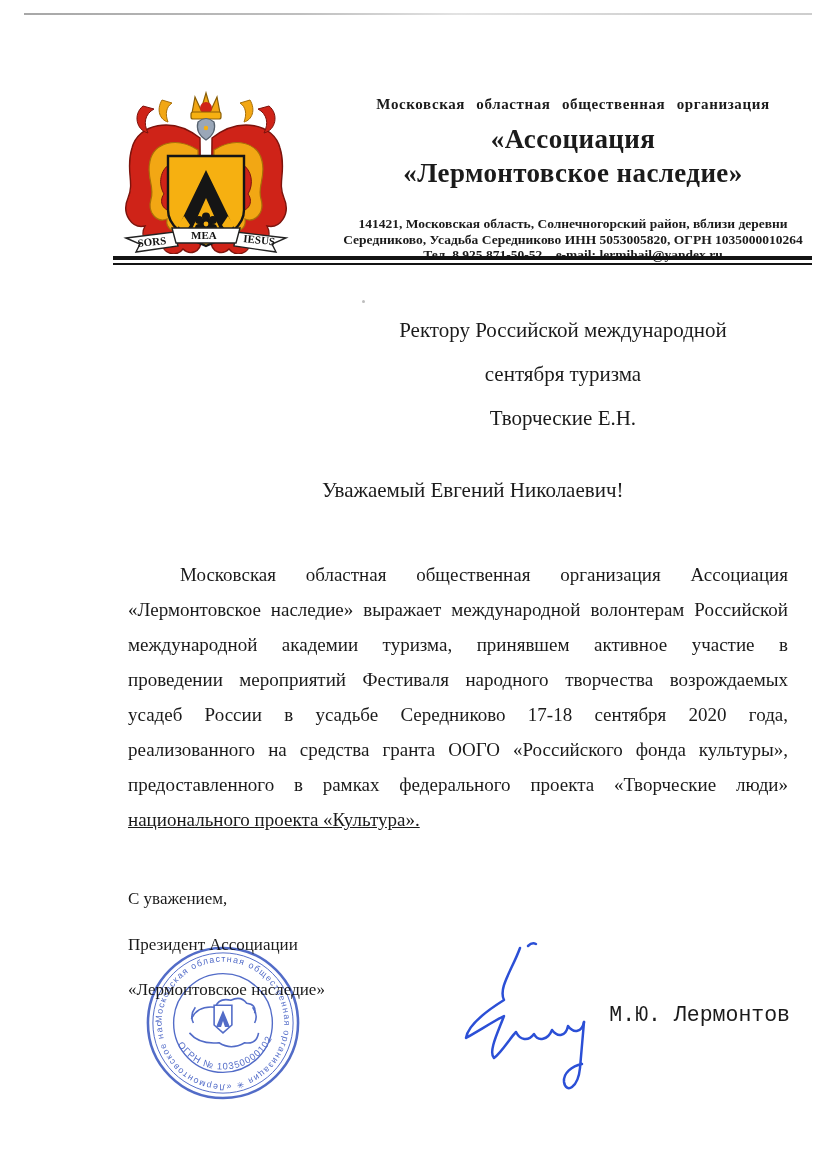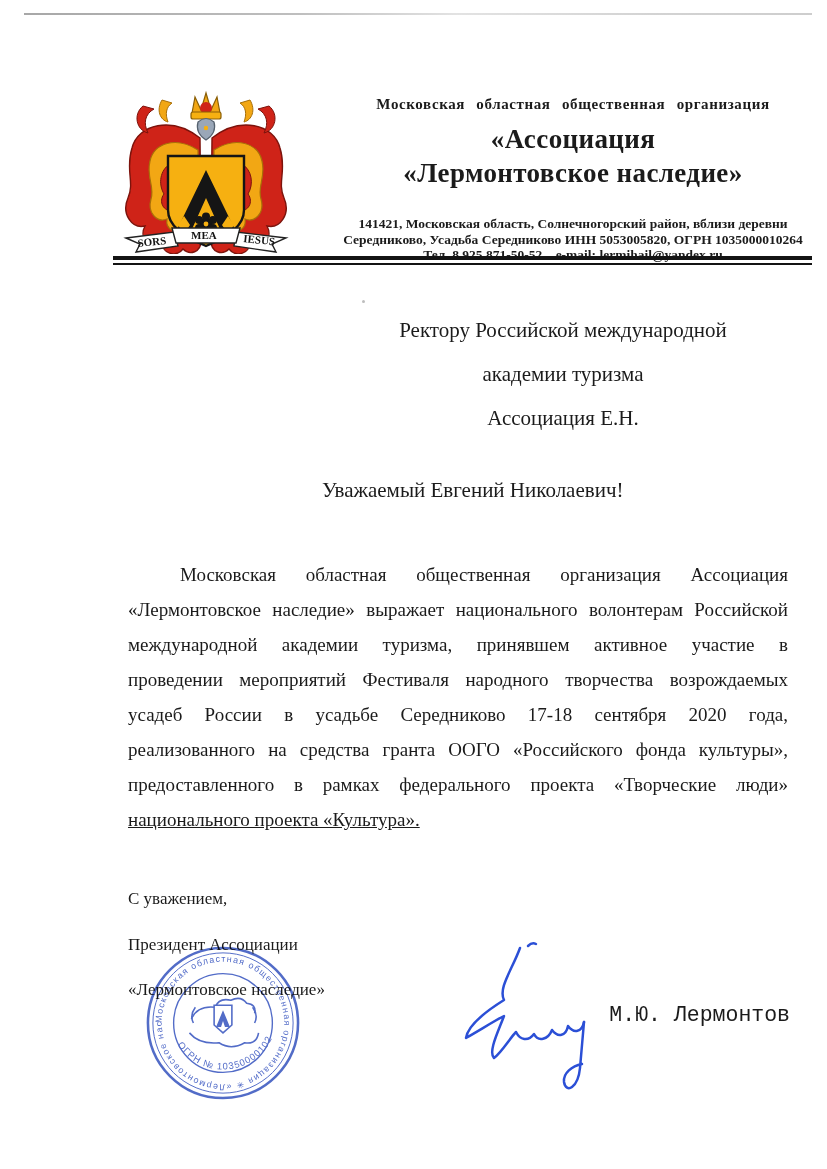--- a/index.html
+++ b/index.html
@@ -103,29 +103,29 @@
       <div>141421, Московская область, Солнечногорский район, вблизи деревни</div>
       <div>Середниково, Усадьба Середниково ИНН 5053005820, ОГРН 1035000010264</div>
       <div class="addr-line3">Тел. 8 925 871-50-52    e-mail: lermihail@yandex.ru</div>
     </div>
   </div>
 
   <div class="rule"></div>
 
   <div class="recipient">
     <div>Ректору Российской международной</div>
-    <div>академии туризма</div>
-    <div>Ассоциация Е.Н.</div>
+    <div>сентября туризма</div>
+    <div>Творческие Е.Н.</div>
   </div>
 
   <div class="salutation">Уважаемый Евгений Николаевич!</div>
 
   <div class="body-block">
     <div class="body-line first">Московская областная общественная организация Ассоциация</div>
-    <div class="body-line">«Лермонтовское наследие» выражает национального волонтерам Российской</div>
+    <div class="body-line">«Лермонтовское наследие» выражает международной волонтерам Российской</div>
     <div class="body-line">международной академии туризма, принявшем активное участие в</div>
     <div class="body-line">проведении мероприятий Фестиваля народного творчества возрождаемых</div>
     <div class="body-line">усадеб России в усадьбе Середниково 17-18 сентября 2020 года,</div>
     <div class="body-line">реализованного на средства гранта ООГО «Российского фонда культуры»,</div>
     <div class="body-line">предоставленного в рамках федерального проекта «Творческие люди»</div>
     <div class="body-line last">национального проекта «Культура».</div>
   </div>
 
   <div class="closing">
     <div>С уважением,</div>

